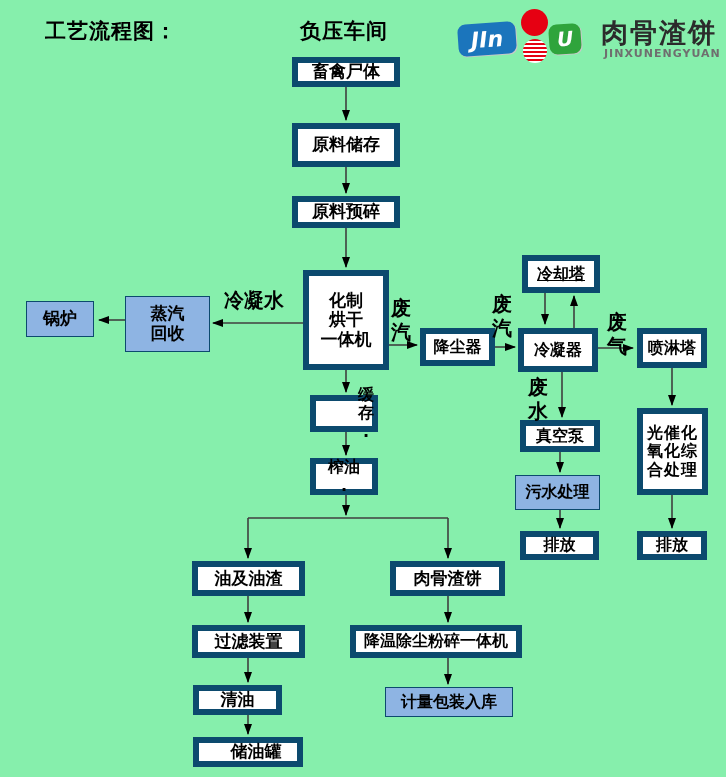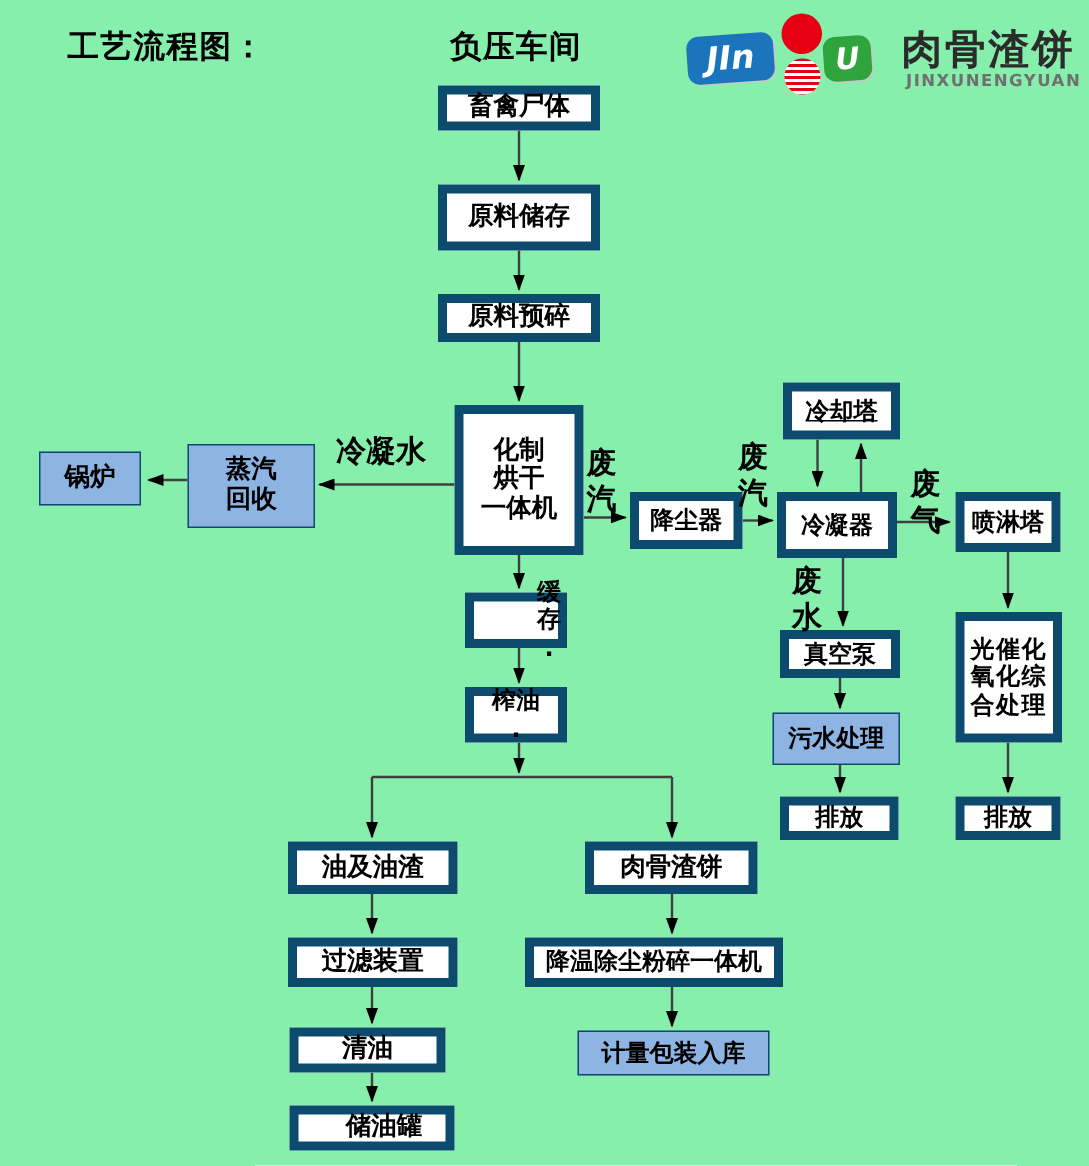--- a/index.html
+++ b/index.html
@@ -63,21 +63,21 @@
   #n-carcass      { left:292px; top:57px;  width:108px; height:30px; }
   #n-storage      { left:292px; top:123px; width:108px; height:44px; }
   #n-precrush     { left:292px; top:196px; width:108px; height:32px; }
   #n-machine      { left:303px; top:270px; width:86px;  height:100px; }
   #n-boiler       { left:26px;  top:301px; width:68px;  height:36px; }
   #n-steam        { left:125px; top:296px; width:85px;  height:56px; }
   #n-buffer       { left:310px; top:395px; width:68px;  height:37px; font-size:16px;padding-left:44px; }
   #n-press        { left:310px; top:458px; width:68px;  height:37px; font-size:16px; }
   #n-oilres       { left:192px; top:561px; width:113px; height:35px; }
   #n-filter       { left:192px; top:625px; width:113px; height:33px; }
-  #n-clearoil     { left:193px; top:685px; width:104px; height:30px; }
+  #n-clearoil     { left:193px; top:685px; width:89px; height:30px; }
   #n-tank         { left:193px; top:737px; width:110px; height:30px;padding-left:16px; }
   #n-cake         { left:390px; top:561px; width:115px; height:35px; }
   #n-coolmill     { left:350px; top:625px; width:172px; height:33px; font-size:16px; }
   #n-package      { left:385px; top:687px; width:128px; height:30px; font-size:16px; }
   #n-coolingtower { left:522px; top:255px; width:78px;  height:38px; font-size:16px;text-decoration:underline; }
   #n-dust         { left:420px; top:328px; width:75px;  height:38px; font-size:16px; }
   #n-condenser    { left:518px; top:328px; width:80px;  height:44px; font-size:16px; }
   #n-spray        { left:637px; top:328px; width:70px;  height:40px; font-size:16px; }
   #n-vacuum       { left:520px; top:420px; width:80px;  height:32px; font-size:16px; }
   #n-sewage       { left:515px; top:475px; width:85px;  height:35px; font-size:16px; }

